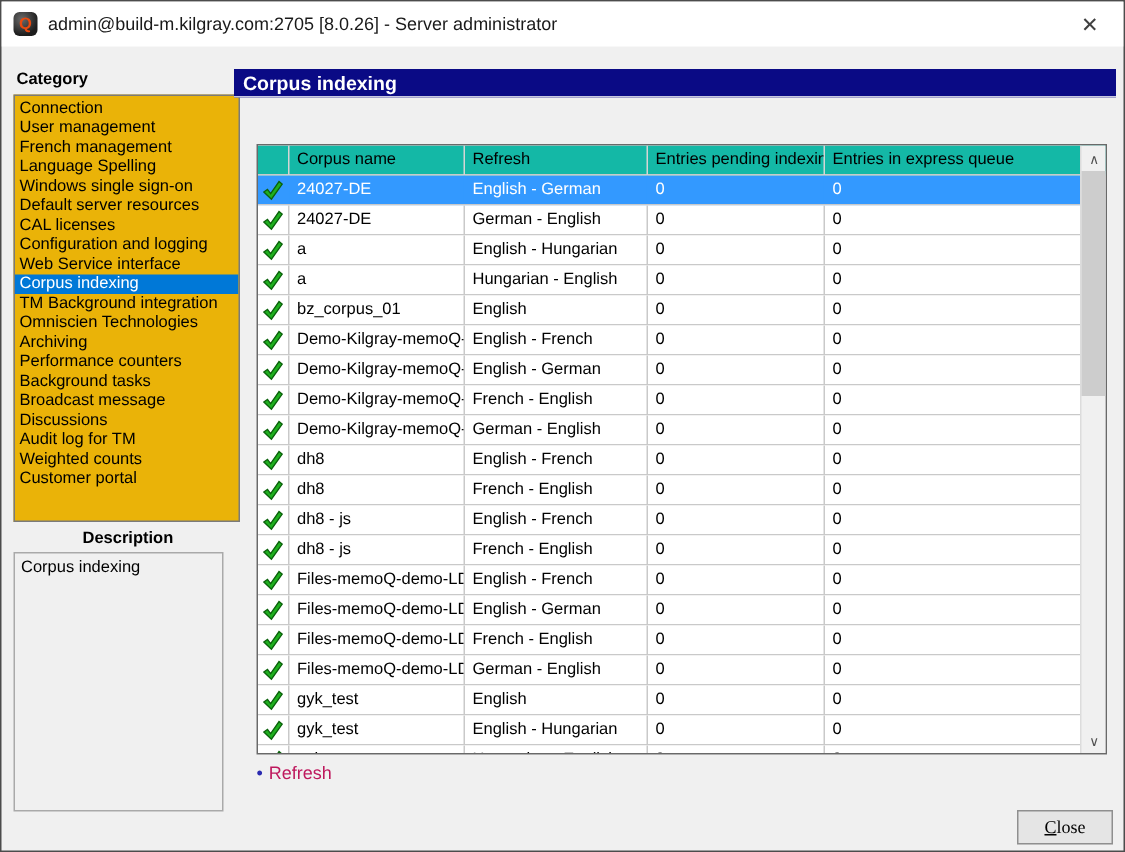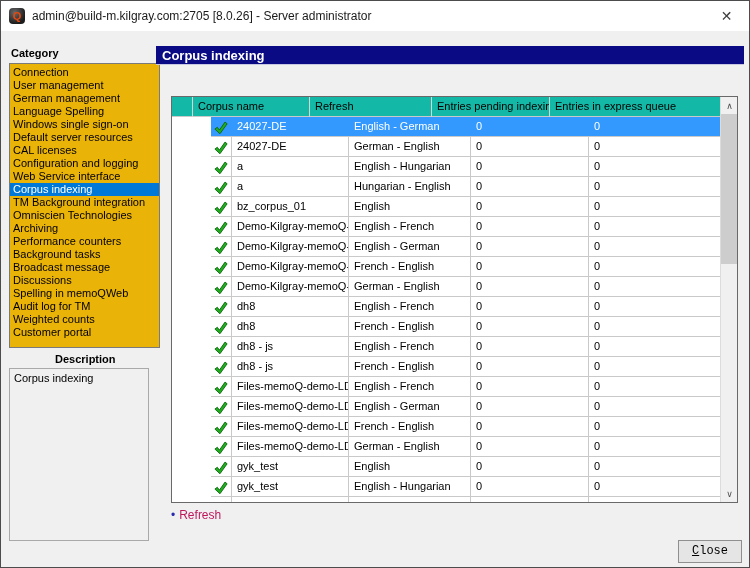--- a/index.html
+++ b/index.html
@@ -40,21 +40,21 @@
                  background:#0a0a85; color:#ffffff; font-weight:bold; font-size:13px;
                  line-height:19px; padding-left:6px; border-bottom:1px solid #c8c8e0; }
 
   .grid { position:absolute; left:170px; top:95px; width:567px; height:407px;
           background:#ffffff; border:1px solid #696969; overflow:hidden; }
   .grid-header { display:flex; height:20px; background:#14b8a6; border-bottom:1px solid #c9c9c9; }
   .gh-cell { height:20px; line-height:19px; padding-left:5px; border-right:1px solid #d5d5d5;
              white-space:nowrap; overflow:hidden; font-size:11px; color:#000; }
   .grid-rows { position:absolute; left:0; top:20px; right:17px; bottom:0; overflow:hidden; }
   .g-row { display:flex; height:20px; border-bottom:1px solid #c9c9c9; background:#ffffff;
-           cursor:default;margin-left:39px; }
+           cursor:default; }
   .g-cell { height:19px; line-height:19px; padding-left:5px; border-right:1px solid #c9c9c9;
             white-space:nowrap; overflow:hidden; }
   .col-icon   { width:21px;  flex:0 0 auto; padding-left:0; text-align:center; }
   .col-name   { width:117px; flex:0 0 auto; }
   .col-lang   { width:122px; flex:0 0 auto; }
   .col-pending{ width:118px; flex:0 0 auto; }
   .col-express{ flex:1 1 auto; border-right:none; }
   .g-row.selected { background:#3399ff; }
   .g-row.selected .g-cell { color:#ffffff; border-right-color:#3399ff; border-bottom-color:#3399ff; }
   .check-icon { display:inline-block; vertical-align:middle; margin-top:2px; }
@@ -66,55 +66,54 @@
             align-items:center; justify-content:center; color:#505050; font-size:9px; }
   .sb-up { top:0; } .sb-down { bottom:0; }
   .sb-thumb { position:absolute; left:0; top:17px; width:17px; height:150px; background:#cdcdcd; }
 
   .refresh-line { position:absolute; left:170px; top:507px; font-size:12px; cursor:default; }
   .refresh-bullet { color:#2a2ab0; margin-right:4px; }
   .refresh-link { color:#be185d; }
 
   .close-btn { position:absolute; left:677px; top:539px; width:64px; height:23px;
                background:#e5e5e5; border:1px solid #8f8f8f; font-size:12px;
-               font-family:Liberation Mono, monospace; color:#000; text-align:center;
+               font-family:Liberation Serif, serif; color:#000; text-align:center;
                line-height:21px; cursor:default; }
   .close-btn u { text-decoration:underline; }
 </style>
 </head>
 <body>
 
 <div class="window">
 
   <div class="titlebar">
     <div class="app-icon">Q</div>
     <div class="title-text">admin@build-m.kilgray.com:2705 [8.0.26] - Server administrator</div>
     <div class="win-close">✕</div>
   </div>
 
   <div class="group-label cat-label">Category</div>
   <div class="category-list">
       <div class="cat-item">Connection</div>
       <div class="cat-item">User management</div>
-      <div class="cat-item">German management</div>
+      <div class="cat-item">French management</div>
       <div class="cat-item">Language Spelling</div>
       <div class="cat-item">Windows single sign-on</div>
       <div class="cat-item">Default server resources</div>
       <div class="cat-item">CAL licenses</div>
       <div class="cat-item">Configuration and logging</div>
       <div class="cat-item">Web Service interface</div>
       <div class="cat-item selected">Corpus indexing</div>
       <div class="cat-item">TM Background integration</div>
       <div class="cat-item">Omniscien Technologies</div>
       <div class="cat-item">Archiving</div>
       <div class="cat-item">Performance counters</div>
       <div class="cat-item">Background tasks</div>
       <div class="cat-item">Broadcast message</div>
       <div class="cat-item">Discussions</div>
-      <div class="cat-item">Spelling in memoQWeb</div>
       <div class="cat-item">Audit log for TM</div>
       <div class="cat-item">Weighted counts</div>
       <div class="cat-item">Customer portal</div>
     </div>
 
   <div class="group-label desc-label">Description</div>
   <div class="description-box">Corpus indexing</div>
 
   <div class="page-header">Corpus indexing</div>
 

